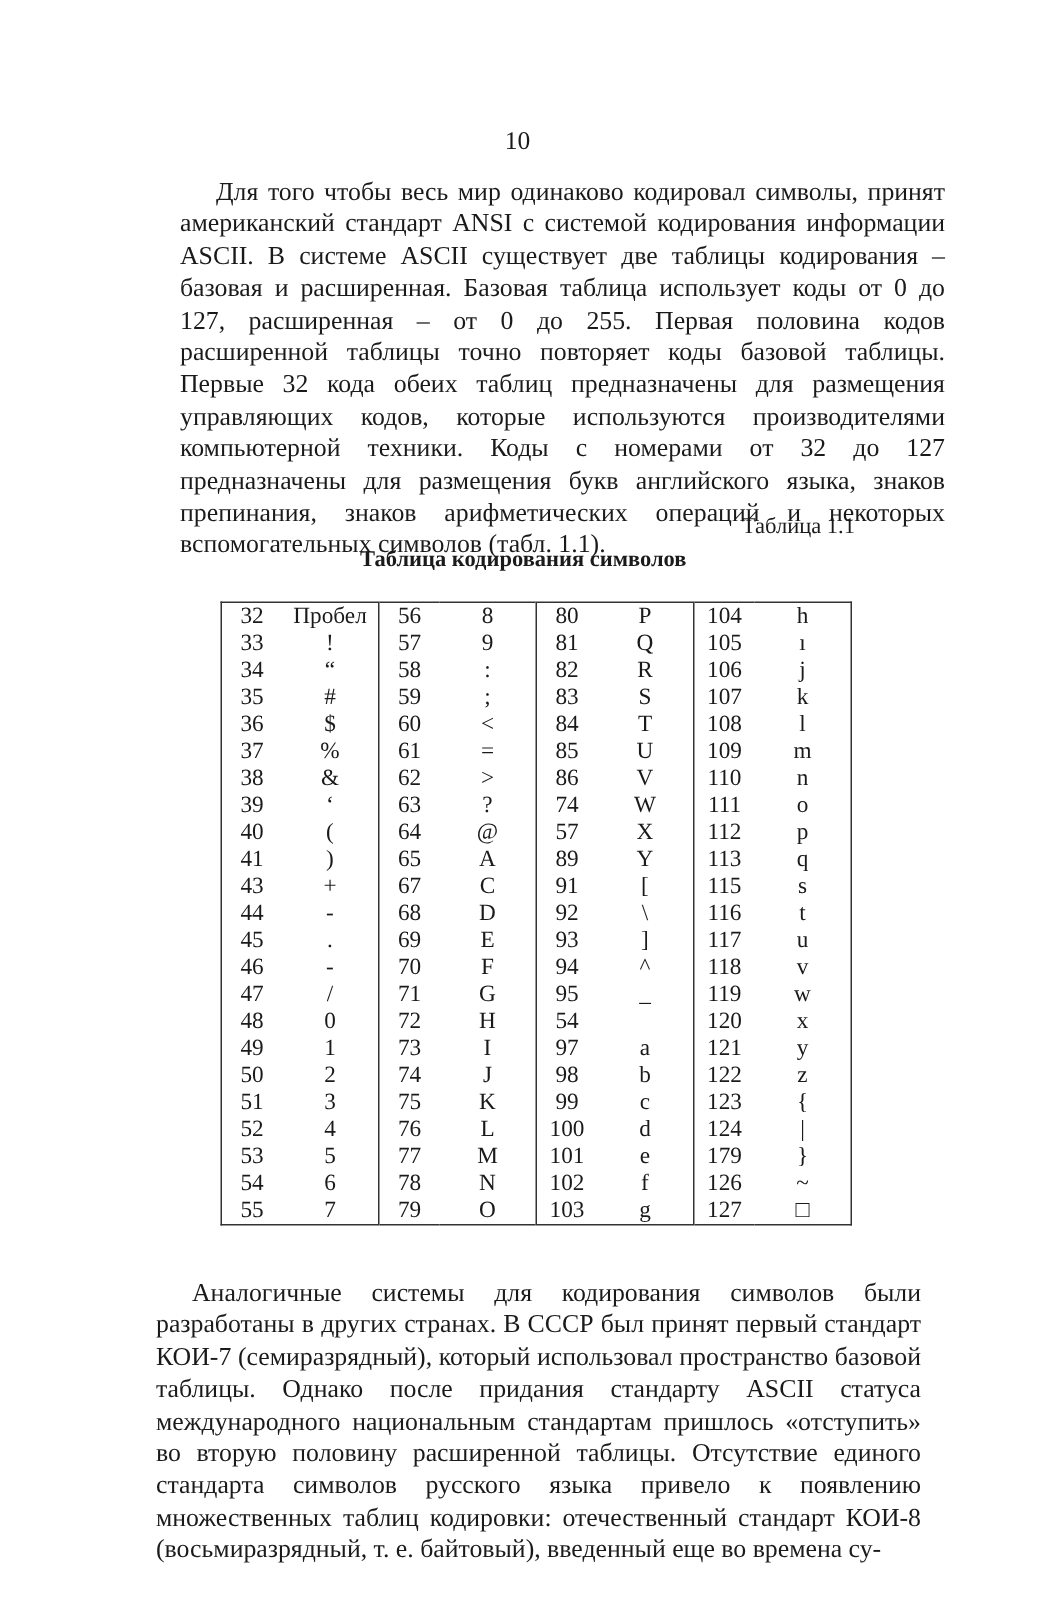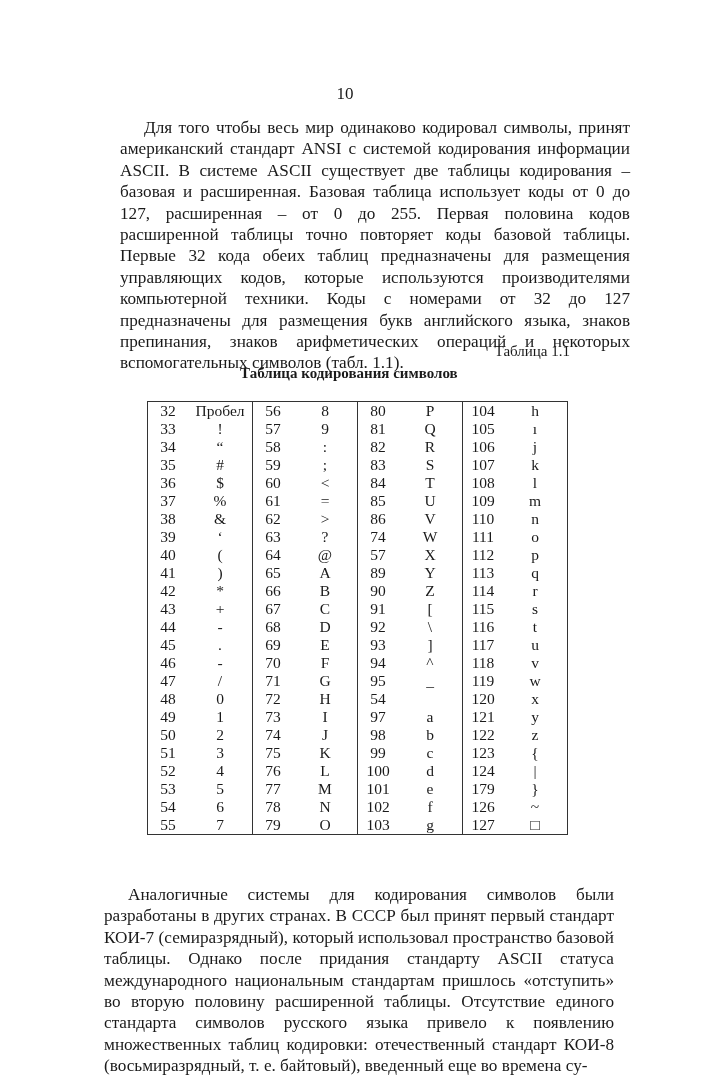--- a/index.html
+++ b/index.html
@@ -2,21 +2,21 @@
 <html><head>
 <meta charset="utf-8">
 <style>
   html, body { margin: 0; padding: 0; background: #ffffff; }
   body { width: 706px; height: 1080px; position: relative; overflow: hidden;
          font-family: "Liberation Serif", "DejaVu Serif", serif; color: #1a1a1a; }
   .page-number { position: absolute; top: 84px; left: 0; width: 690px; text-align: center; font-size: 17px; }
   .para { position: absolute; left: 104px; width: 510px; font-size: 17.2px; line-height: 21.4px;
           text-align: justify; text-indent: 24px; margin: 0; }
   .para1 { top: 117px; margin-left: 16px; }
-  .para2 { top: 884px; }
+  .para2 { top: 851px; }
   .table-label { position: absolute; top: 343px; right: 136px; font-size: 15px; }
   .table-title { position: absolute; top: 365px; left: 240px; font-size: 15px; font-weight: bold; }
   table.codes { position: absolute; top: 401px; left: 147px; border-collapse: collapse;
                 border: 1.5px solid #333; font-size: 15.5px; }
   table.codes td { padding: 0; height: 18px; line-height: 18px; text-align: center; }
   table.codes td.code { width: 40px; }
   table.codes td.sym { width: 64px; }
   table.codes td.sep { border-right: 1.5px solid #333; }
 </style>
 </head>
@@ -125,30 +125,20 @@
         <td class="code">41</td>
         <td class="sym sep">)</td>
         <td class="code">65</td>
         <td class="sym sep">A</td>
         <td class="code">89</td>
         <td class="sym sep">Y</td>
         <td class="code">113</td>
         <td class="sym">q</td>
       </tr>
       <tr>
-        <td class="code">42</td>
-        <td class="sym sep">*</td>
-        <td class="code">66</td>
-        <td class="sym sep">B</td>
-        <td class="code">90</td>
-        <td class="sym sep">Z</td>
-        <td class="code">114</td>
-        <td class="sym">r</td>
-      </tr>
-      <tr>
         <td class="code">43</td>
         <td class="sym sep">+</td>
         <td class="code">67</td>
         <td class="sym sep">C</td>
         <td class="code">91</td>
         <td class="sym sep">[</td>
         <td class="code">115</td>
         <td class="sym">s</td>
       </tr>
       <tr>

